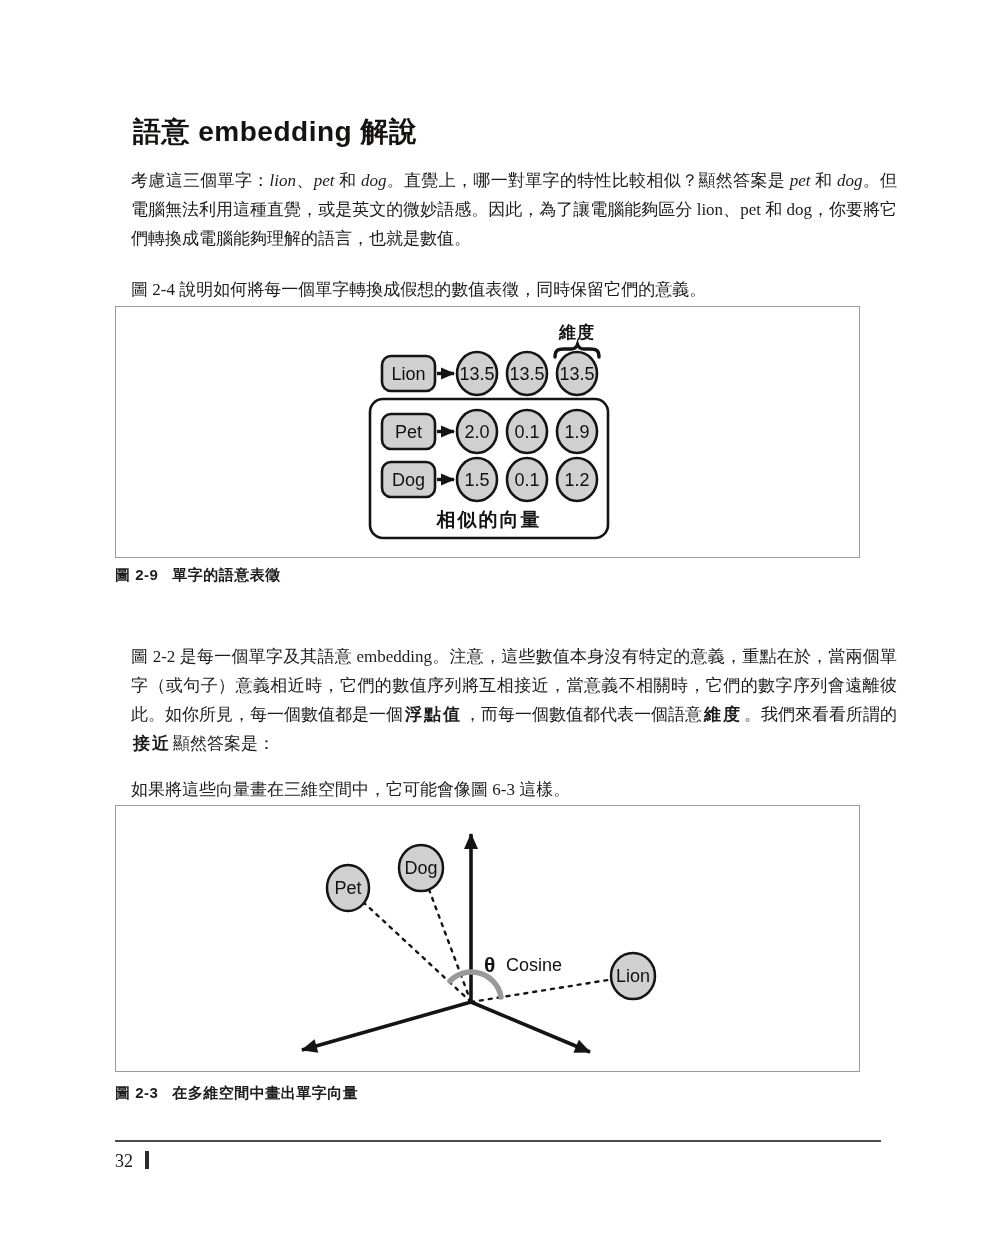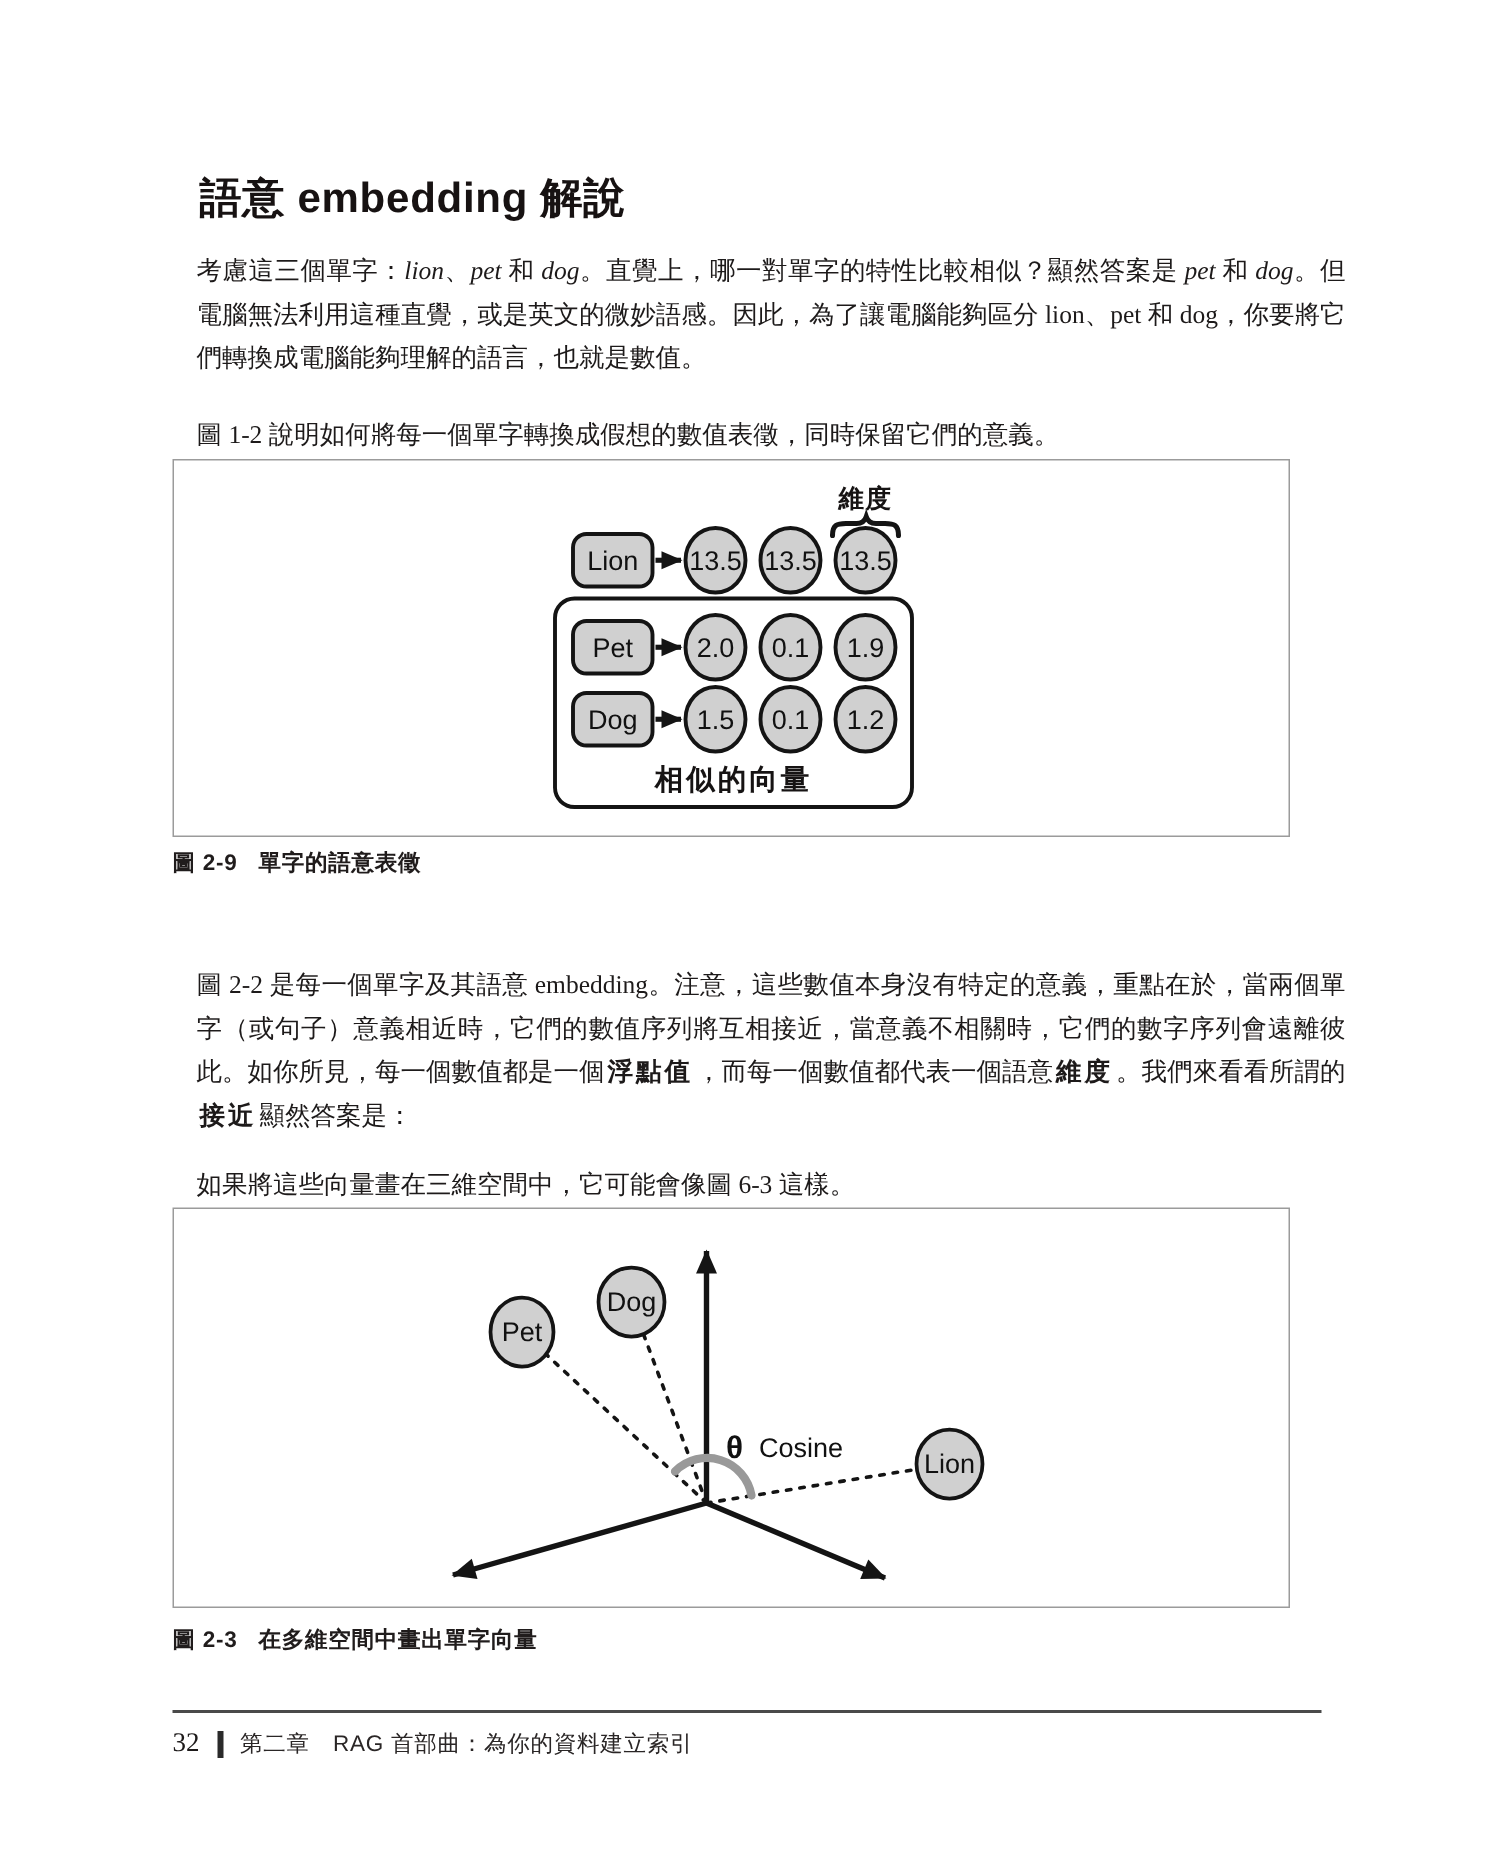--- a/index.html
+++ b/index.html
@@ -45,21 +45,21 @@
   }
   #caption-2-2{top:566px;}
   #caption-2-3{top:1084px;}
   .cap-num{margin-right:14px;}
   .footer-rule{
     left:115px;top:1140px;width:766px;height:0;
     border-top:2px solid #4a4a4a;
   }
   .footer{
     left:115px;top:1151px;width:766px;
-    display:flex;align-items:flex-end;
+    display:flex;align-items:flex-start;
   }
   .footer .pgnum{
     font-family:"Liberation Serif", serif;
     font-size:18px;color:#1d1a1a;
   }
   .footer .bar{
     display:inline-block;width:4px;height:18px;
     background:#2a2a2a;margin:0 11px 0 12px;
   }
   .footer .chap{
@@ -72,21 +72,21 @@
   .cjk-label{font-weight:600;font-size:17px;fill:#161313;letter-spacing:1px;}
   .bold-cjk{font-weight:700;font-size:19px;fill:#161313;letter-spacing:2px;}
 </style>
 </head>
 <body>
 
 <h1 class="abs page-heading">語意 embedding 解說</h1>
 
 <p id="para-1" class="abs body-para"><span>考慮這三個單字：</span><span class="it">lion</span><span>、</span><span class="it">pet</span><span> 和 </span><span class="it">dog</span><span>。直覺上，哪一對單字的特性比較相似？顯然答案是 </span><span class="it">pet</span><span> 和 </span><span class="it">dog</span><span>。但電腦無法利用這種直覺，或是英文的微妙語感。因此，為了讓電腦能夠區分 lion、pet 和 dog，你要將它們轉換成電腦能夠理解的語言，也就是數值。</span></p>
 
-<p id="para-2" class="abs body-para">圖 1-2 說明如何將每一個單字轉換成假想的數值表徵，同時保留它們的意義。</p>
+<p id="para-2" class="abs body-para">圖 2-4 說明如何將每一個單字轉換成假想的數值表徵，同時保留它們的意義。</p>
 
 <div id="fig-2-2" class="abs fig-frame">
   <svg width="743" height="250" viewBox="0 0 743 250">
     <defs>
       <marker id="ah" markerWidth="17" markerHeight="14" refX="14" refY="7" orient="auto" markerUnits="userSpaceOnUse">
         <path d="M1,1 L15,7 L1,13 Z" fill="#141414"></path>
       </marker>
     </defs>
 
     <text class="cjk-label" x="461" y="31" text-anchor="middle">維度</text>
@@ -166,14 +166,13 @@
 </div>
 
 <div id="caption-2-3" class="abs fig-caption">
   <span class="cap-num">圖 2-3</span><span>在多維空間中畫出單字向量</span>
 </div>
 
 <div class="abs footer-rule"></div>
 <div class="abs footer">
   <span class="pgnum">32</span>
   <span class="bar"></span>
-  <span class="chap">第二章　RAG 首部曲：為你的資料建立索引</span>
 </div>
 
 </body></html>

